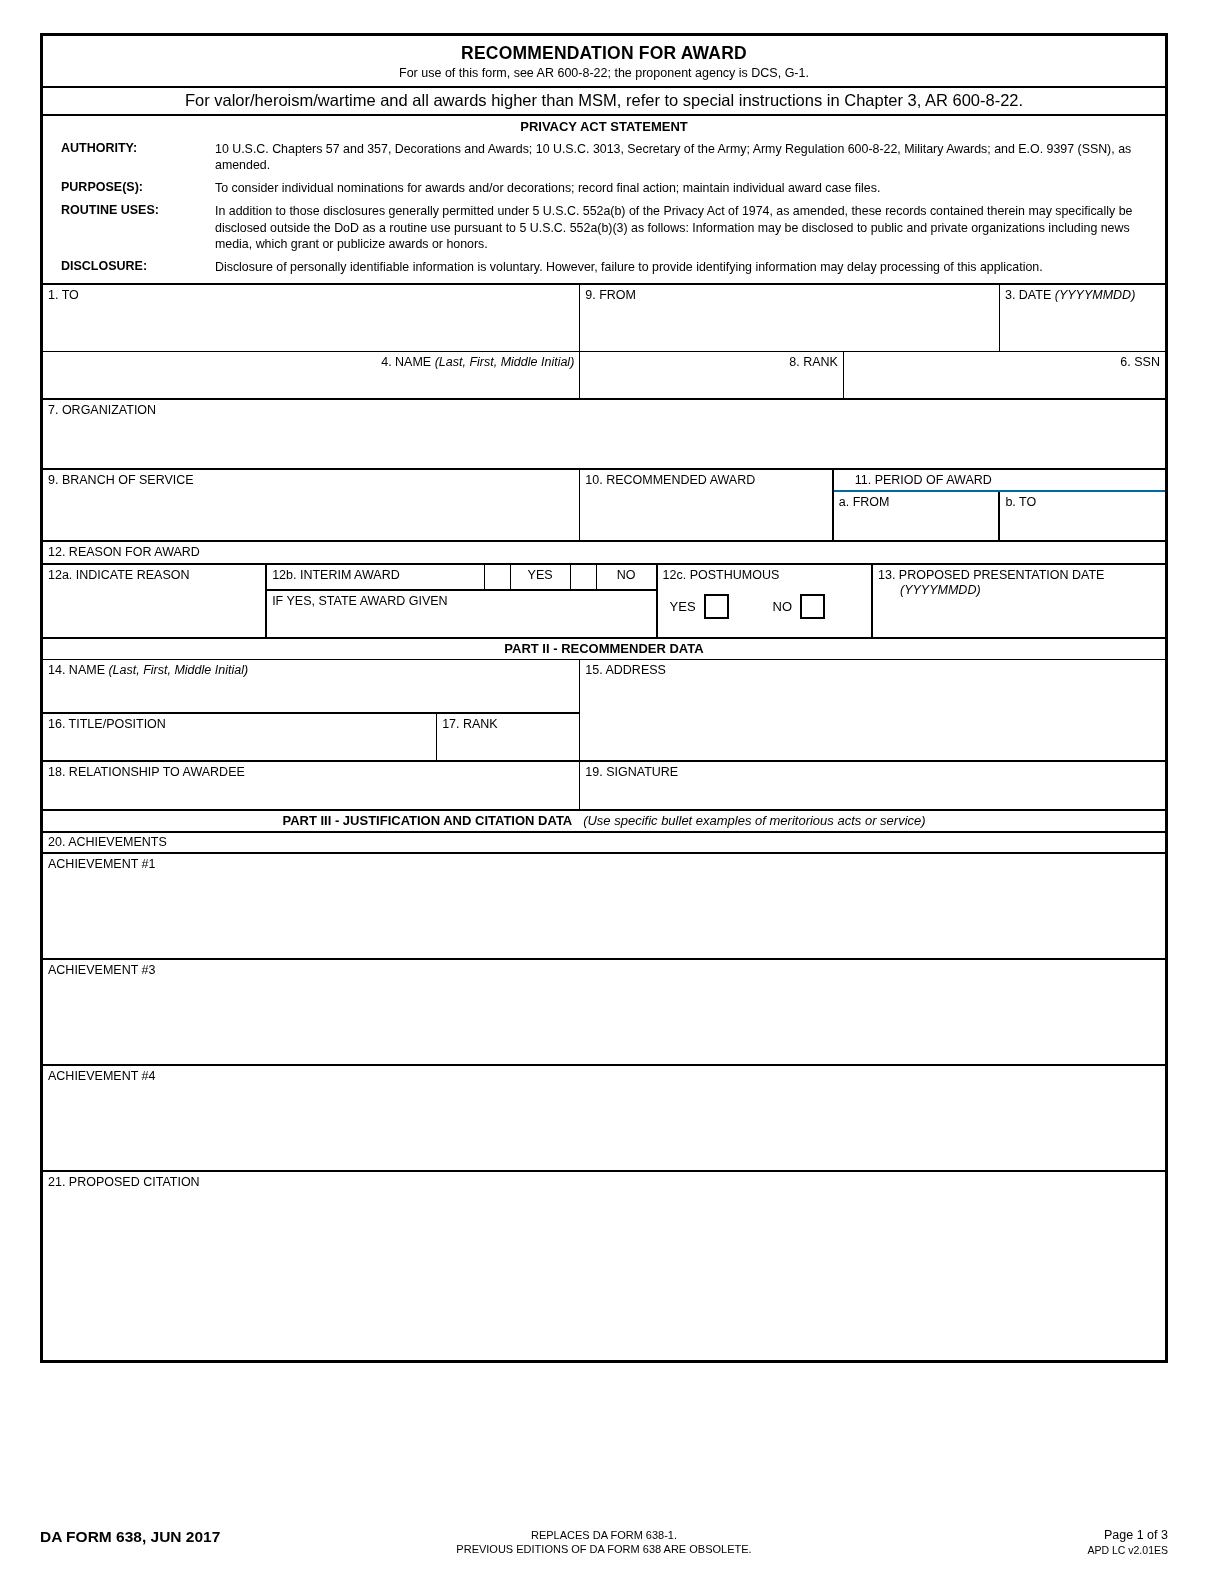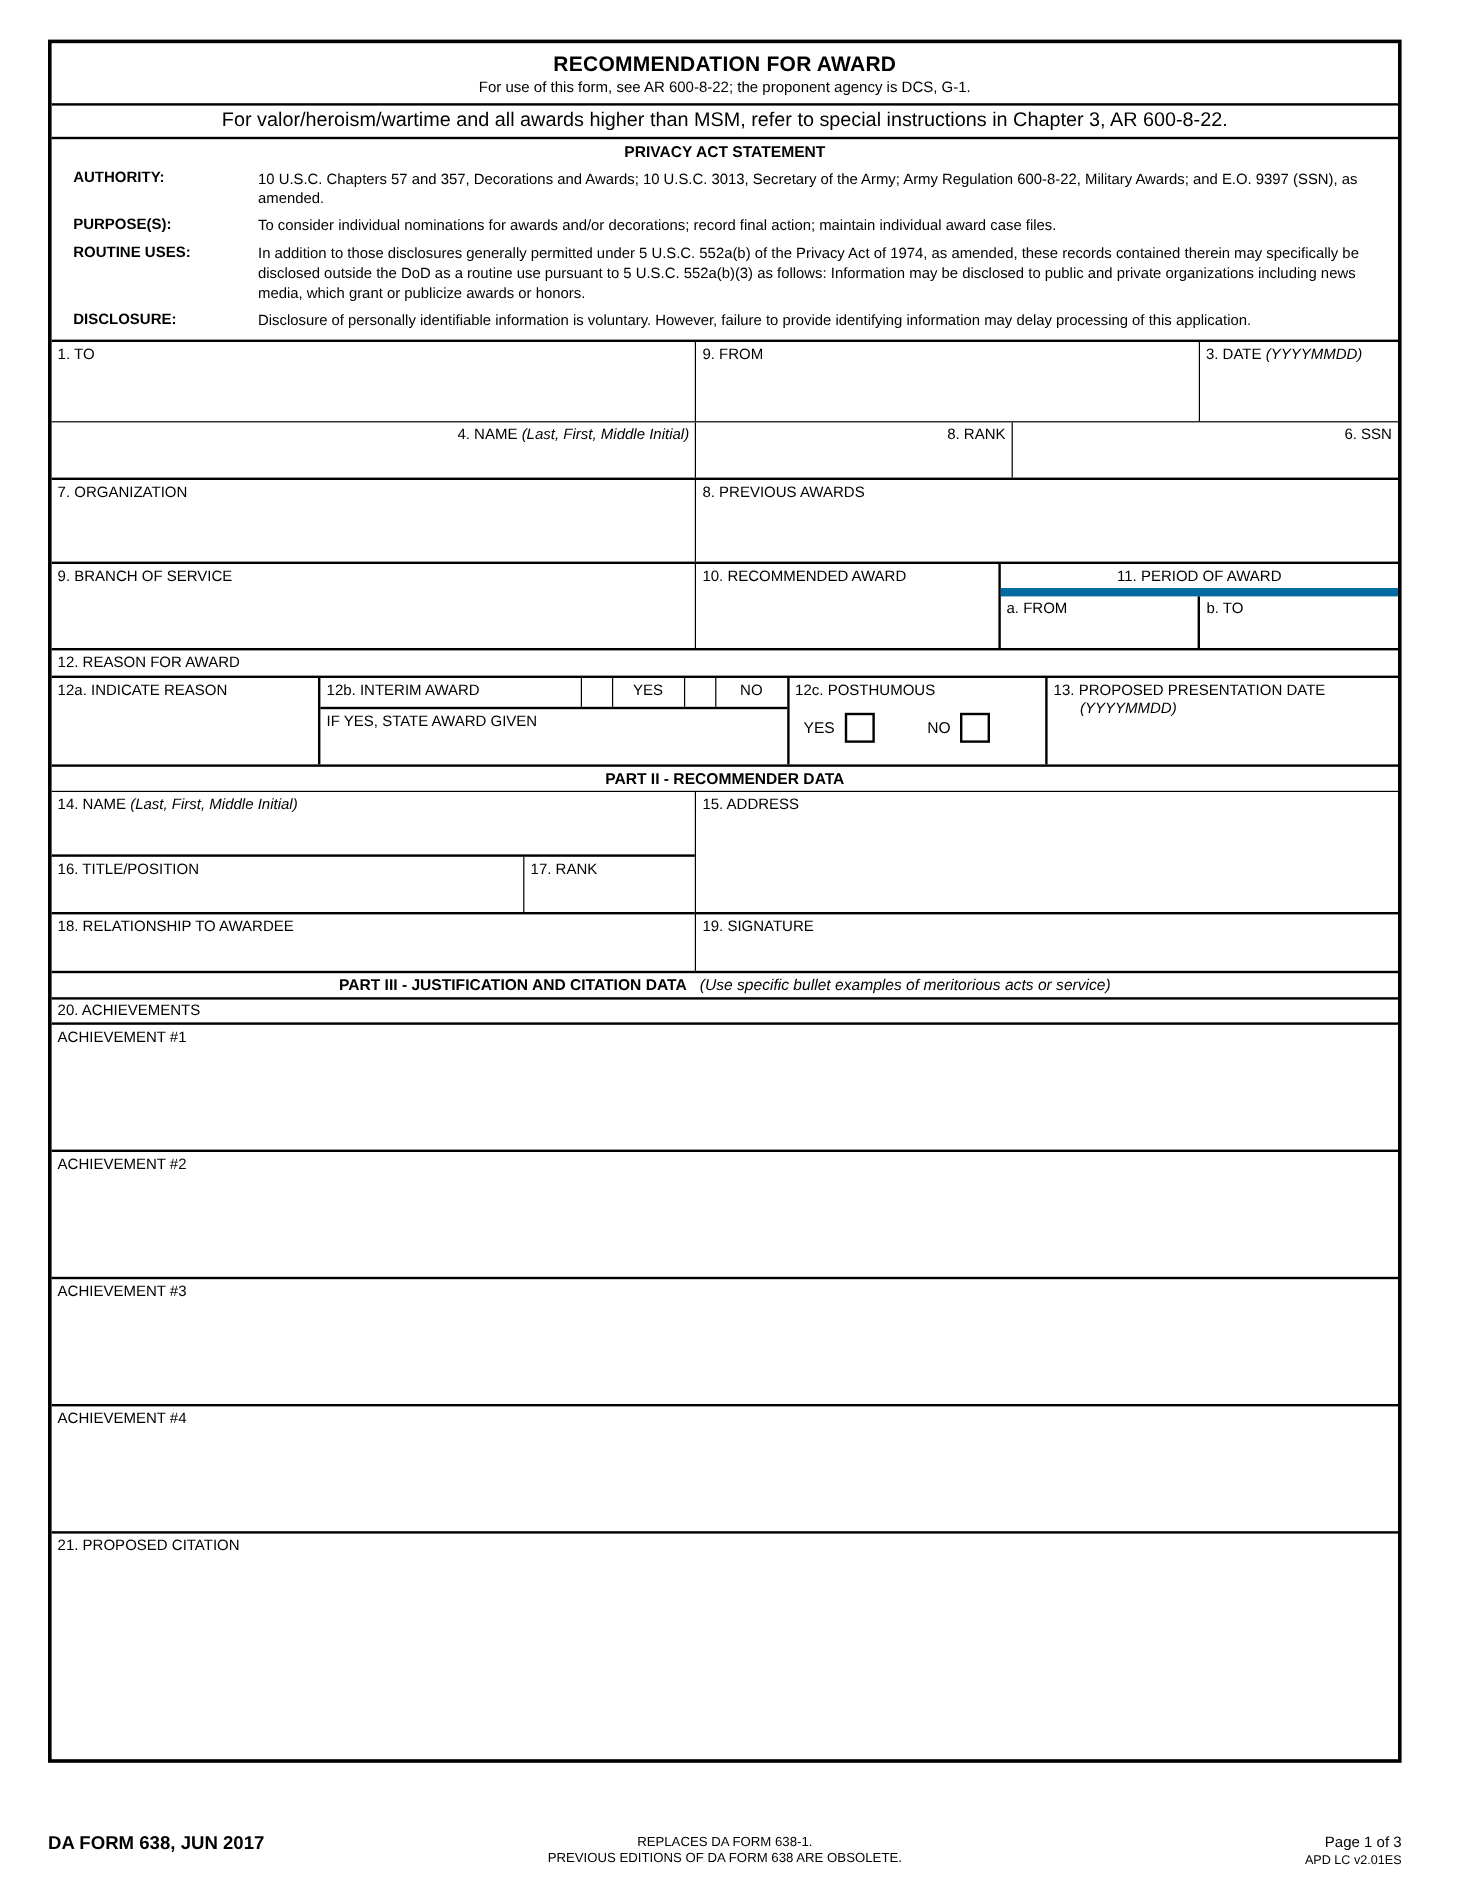--- a/index.html
+++ b/index.html
@@ -54,21 +54,21 @@
   .c-from { width:37.4%; }
   .c-date { width:14.8%; }
   .c-name { width:47.8%; }
   .c-rank { width:23.5%; }
   .c-ssn { width:28.7%; }
   .c-org { width:47.8%; }
   .c-prev { flex:1; }
   .c-branch { width:47.8%; }
   .c-recaward { width:22.5%; }
   .c-period { flex:1; display:flex; flex-direction:column; padding:0; }
-  .period-head { text-align:center; font-size:12.5px; padding:3px 4px; border-bottom:7px solid #0369a1; }
+  .period-head { text-align:left; font-size:12.5px; padding:3px 21px; border-bottom:2px solid #0369a1; }
   .period-cells { flex:1; display:flex; }
   .period-cells .cell { flex:1; }
 
   
   .reason-band { border-top:2px solid #000; padding:3px 5px 4px; font-size:12.5px; }
   .row-reason { border-top:2px solid #000; height:74px; }
   .c-12a { width:19.8%; }
   .c-12b { width:34.8%; padding:0; display:flex; flex-direction:column; border-left:2px solid #000;}
   .b12-top { display:flex; border-bottom:2px solid #000; height:26px; }
   .b12-top .b12-label { flex:1; padding:3px 5px; font-size:12.5px; }
@@ -168,23 +168,20 @@
     </div>
     <div class="cell c-ssn bl1">
       <span class="lbl">6. SSN</span>
     </div>
   </div>
 
   <div class="row h-org bt2">
     <div class="cell c-org">
       <span class="lbl">7. ORGANIZATION</span>
     </div>
-    <div class="cell c-prev bl1">
-      <span class="lbl">8. PREVIOUS AWARDS</span>
-    </div>
   </div>
 
   <div class="row h-branch bt2">
     <div class="cell c-branch">
       <span class="lbl">9. BRANCH OF SERVICE</span>
     </div>
     <div class="cell c-recaward bl1">
       <span class="lbl">10. RECOMMENDED AWARD</span>
     </div>
     <div class="cell c-period bl2">
@@ -269,23 +266,20 @@
     <span>&nbsp;</span>
     <span class="it">(Use specific bullet examples of meritorious acts or service)</span>
   </div>
 
   <div class="ach-band">20. ACHIEVEMENTS</div>
 
   <div class="ach-box">
     <span>ACHIEVEMENT #1</span>
   </div>
   <div class="ach-box">
-    <span>ACHIEVEMENT #2</span>
-  </div>
-  <div class="ach-box">
     <span>ACHIEVEMENT #3</span>
   </div>
   <div class="ach-box">
     <span>ACHIEVEMENT #4</span>
   </div>
 
   <div class="cit-box">
     <span>21. PROPOSED CITATION</span>
   </div>
 

